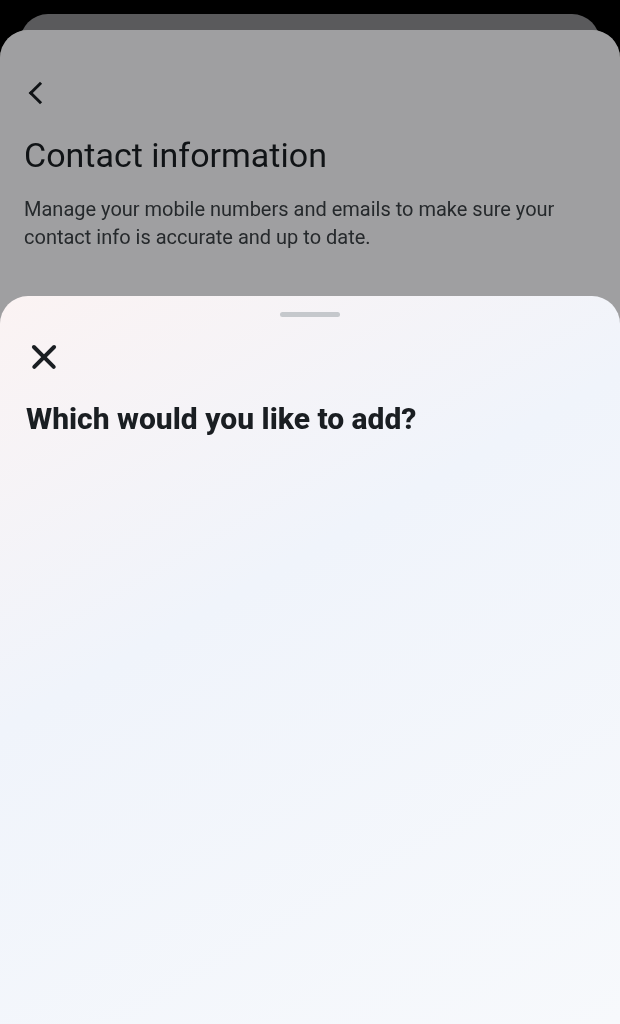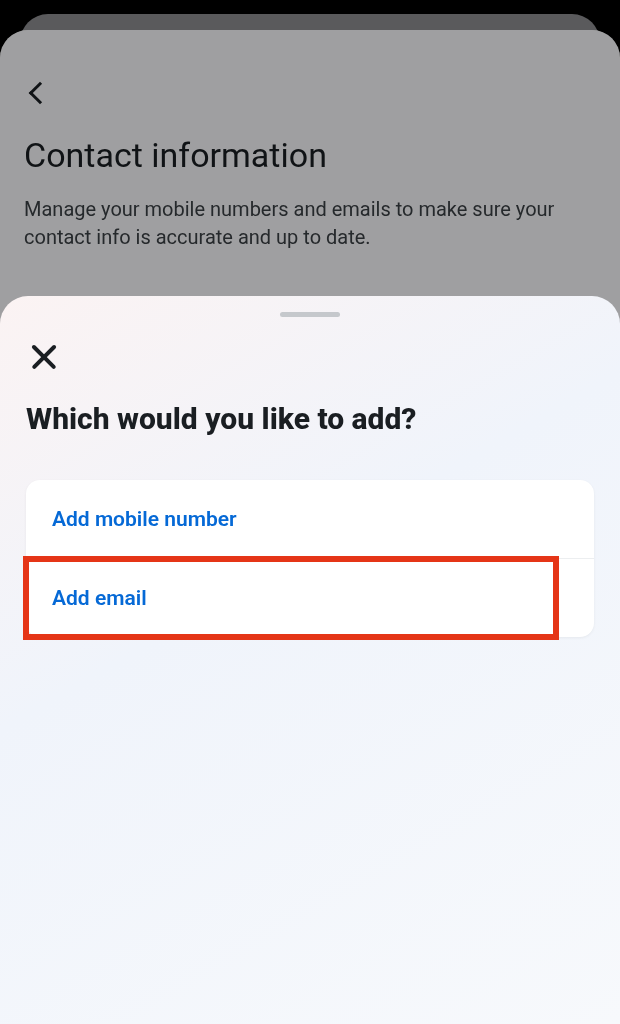--- a/index.html
+++ b/index.html
@@ -97,21 +97,21 @@
       height: 3.5px;
       background: #1a1e22;
       border-radius: 2px;
     }
     .close-x::before { transform: rotate(45deg); }
     .close-x::after { transform: rotate(-45deg); }
     .sheet-title {
       font-size: 30px;
       font-weight: 800;
       color: #1a1e22;
-      margin-bottom: 44px;
+      margin-bottom: 60px;
     }
     .option-list {
       background: #fff;
       border-radius: 14px;
       box-shadow: 0 1px 3px rgba(0,0,0,0.06);
       overflow: visible;
       position: relative;
     }
     .option-item {
       padding: 27px 26px;
@@ -143,19 +143,13 @@
   <h1 class="page-title">Contact information</h1>
   <p class="page-description">Manage your mobile numbers and emails to make sure your contact info is accurate and up to date.</p>
 </div>
 
 <div class="overlay-dim"></div>
 
 <div class="bottom-sheet">
   <div class="drag-handle"></div>
   <div class="close-x"></div>
   <h2 class="sheet-title">Which would you like to add?</h2>
-  <div class="option-list">
-    <div class="option-item">Add mobile number</div>
-    <div class="option-divider"></div>
-    <div class="option-item" id="email-opt">Add email</div>
-    <div class="highlight-box" id="hl" style="left: -3px; top: 76px; width: 536px; height: 84px;"></div>
-  </div>
 </div>
 
 </body></html>

